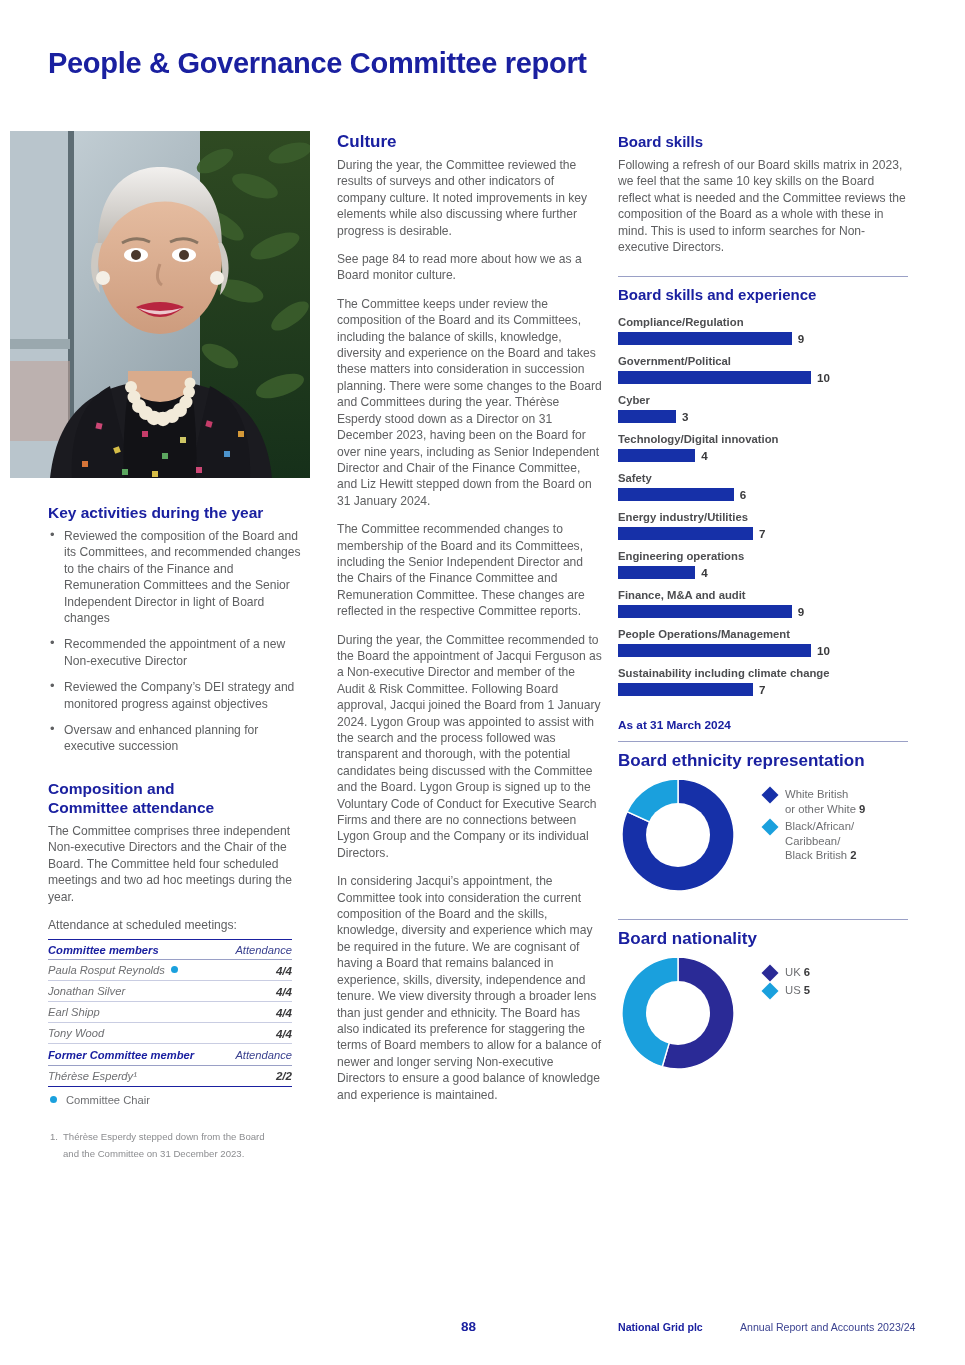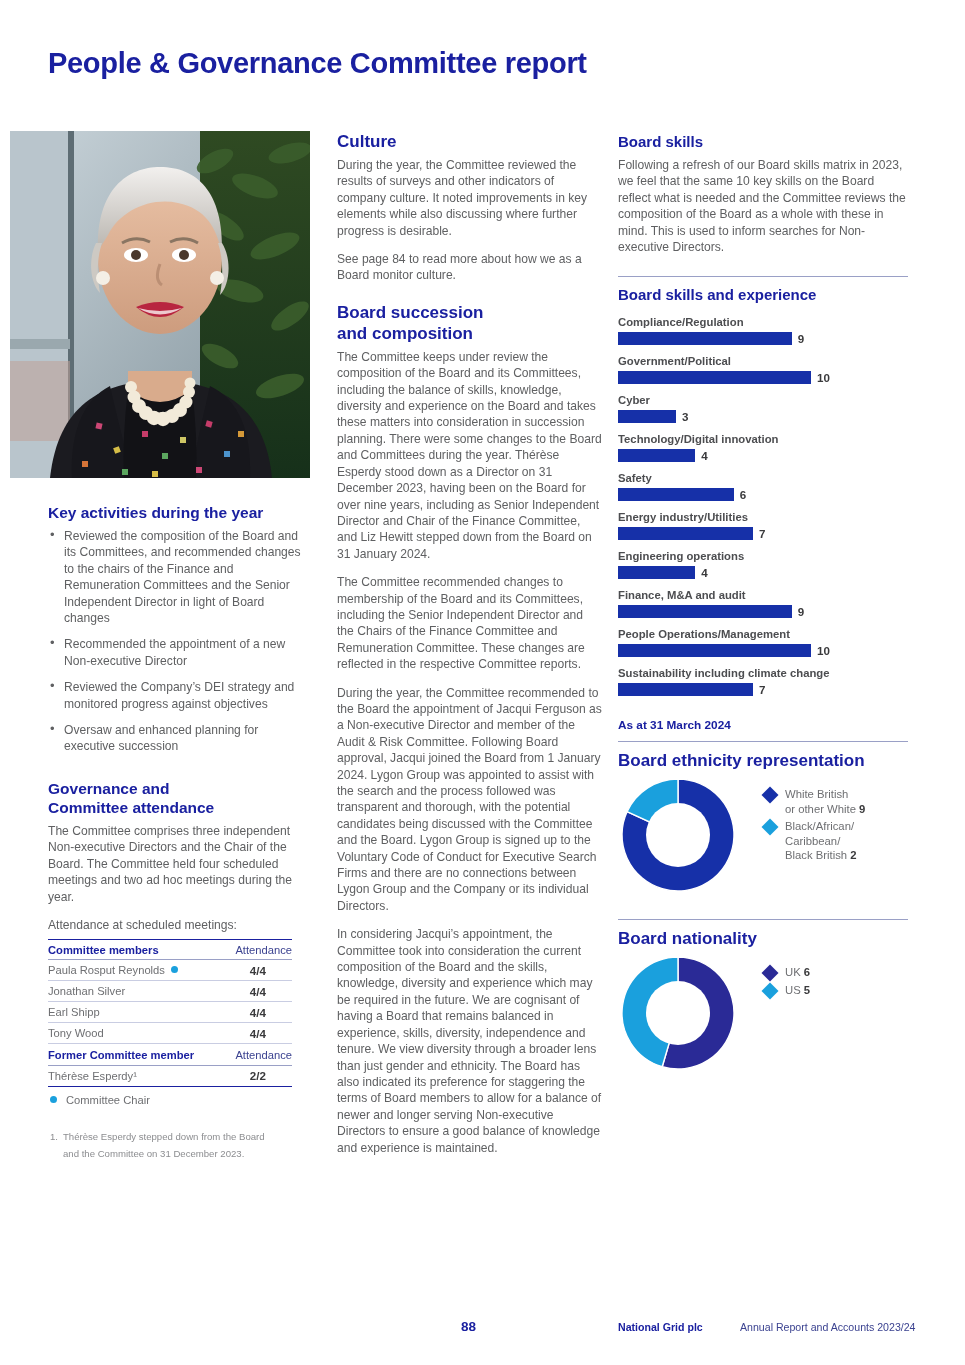--- a/index.html
+++ b/index.html
@@ -58,37 +58,37 @@
     font-size: 12.1px; line-height: 16.4px;
     color: #5f6062; margin-bottom: 10px;
   }
   ul.acts li::before {
     content: "\2022"; position: absolute; left: 2px; top: -1px;
     color: #5f6062; font-size: 13px;
   }
 
   
   table.att {
-    width: 244px; border-collapse: collapse; margin-top: 4px;
+    width: 244px; border-collapse: collapse; margin-top: 4px; font-style: italic;
   }
   table.att th, table.att td {
     font-size: 11.2px; padding: 3.5px 0 3.5px 0; text-align: left;
     vertical-align: middle;
   }
   table.att th {
     color: #1a20a0; font-weight: bold;
     border-top: 1.3px solid #1a20a0;
     border-bottom: 1px solid #9aa0c6;
   }
   table.att th.num { text-align: right; font-weight: normal; color: #3b4290; }
   table.att td {
     color: #6e6f72; border-bottom: 1px solid #c9cde2;
   }
   table.att td.num {
-    text-align: center; font-weight: bold; color: #3a3a3c; font-size: 11.6px;
+    text-align: right; font-weight: bold; color: #3a3a3c; font-size: 11.6px;
   }
   table.att tr.last-row td { border-bottom: 1.1px solid #1a20a0; }
   .chair-dot {
     display: inline-block; width: 7px; height: 7px; border-radius: 50%;
     background: #1aa0dd; margin-left: 6px; vertical-align: 1px;
   }
   .legend-chair {
     font-size: 11.2px; color: #6e6f72; margin-top: 7px; padding-left: 2px;
   }
   .legend-chair .chair-dot { margin-left: 0; margin-right: 9px; }
@@ -262,21 +262,21 @@
       <h2 class="sec" style="margin-top:25px">Key activities during the year</h2>
 
       <ul class="acts">
         <li>Reviewed the composition of the Board and its Committees, and recommended changes to the chairs of the Finance and Remuneration Committees and the Senior Independent Director in light of Board changes</li>
         <li>Recommended the appointment of a new Non-executive Director</li>
         <li>Reviewed the Company’s DEI strategy and monitored progress against objectives</li>
         <li>Oversaw and enhanced planning for executive succession</li>
       </ul>
 
       <h2 class="sec" style="margin-top:24px">
-        <span>Governance and</span><br>
+        <span>Composition and</span><br>
         <span>Committee attendance</span>
       </h2>
 
       <p class="body">The Committee comprises three independent Non-executive Directors and the Chair of the Board. The Committee held four scheduled meetings and two ad hoc meetings during the year.</p>
 
       <p class="body" style="margin-bottom:6px">Attendance at scheduled meetings:</p>
 
       <table class="att">
         <thead>
           <tr>
@@ -321,24 +321,20 @@
       </div>
     </div>
   </div>
 
   <div class="col col-mid">
 
     <h2 class="sec-mid">Culture</h2>
     <p class="body">During the year, the Committee reviewed the results of surveys and other indicators of company culture. It noted improvements in key elements while also discussing where further progress is desirable.</p>
     <p class="body">See page 84 to read more about how we as a Board monitor culture.</p>
 
-    <h2 class="sec-mid" style="margin-top:18px">
-      <span>Board succession</span><br>
-      <span>and composition</span>
-    </h2>
     <p class="body">The Committee keeps under review the composition of the Board and its Committees, including the balance of skills, knowledge, diversity and experience on the Board and takes these matters into consideration in succession planning. There were some changes to the Board and Committees during the year. Thérèse Esperdy stood down as a Director on 31 December 2023, having been on the Board for over nine years, including as Senior Independent Director and Chair of the Finance Committee, and Liz Hewitt stepped down from the Board on 31 January 2024.</p>
     <p class="body">The Committee recommended changes to membership of the Board and its Committees, including the Senior Independent Director and the Chairs of the Finance Committee and Remuneration Committee. These changes are reflected in the respective Committee reports.</p>
     <p class="body">During the year, the Committee recommended to the Board the appointment of Jacqui Ferguson as a Non-executive Director and member of the Audit &amp; Risk Committee. Following Board approval, Jacqui joined the Board from 1 January 2024. Lygon Group was appointed to assist with the search and the process followed was transparent and thorough, with the potential candidates being discussed with the Committee and the Board. Lygon Group is signed up to the Voluntary Code of Conduct for Executive Search Firms and there are no connections between Lygon Group and the Company or its individual Directors.</p>
     <p class="body">In considering Jacqui’s appointment, the Committee took into consideration the current composition of the Board and the skills, knowledge, diversity and experience which may be required in the future. We are cognisant of having a Board that remains balanced in experience, skills, diversity, independence and tenure. We view diversity through a broader lens than just gender and ethnicity. The Board has also indicated its preference for staggering the terms of Board members to allow for a balance of newer and longer serving Non-executive Directors to ensure a good balance of knowledge and experience is maintained.</p>
   </div>
 
   <div class="col col-right">
 
     <h2 class="sec-mid" style="font-size:15px">Board skills</h2>
     <p class="body">Following a refresh of our Board skills matrix in 2023, we feel that the same 10 key skills on the Board reflect what is needed and the Committee reviews the composition of the Board as a whole with these in mind. This is used to inform searches for Non-executive Directors.</p>

